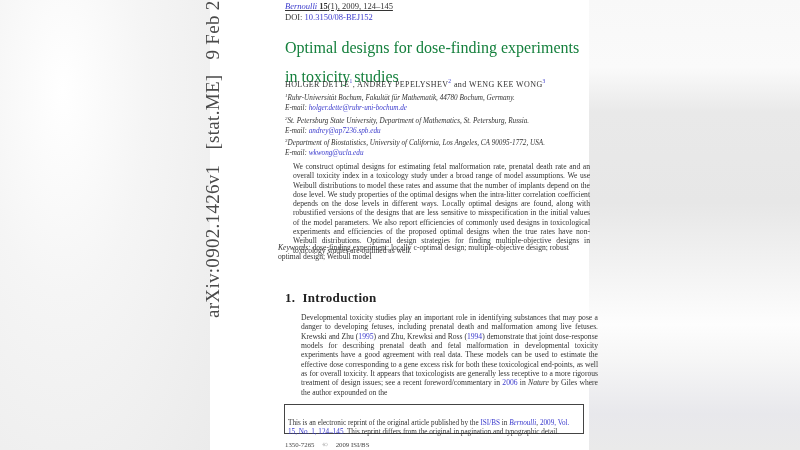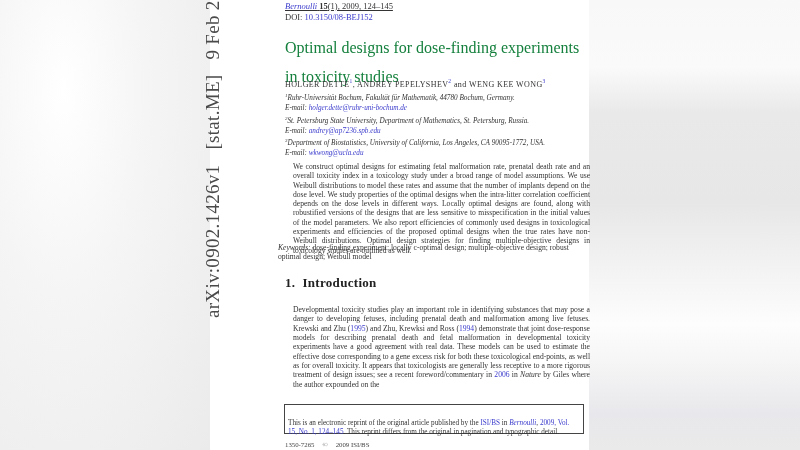--- a/index.html
+++ b/index.html
@@ -47,26 +47,26 @@
   .abstract {
     position:absolute; top:154px; left:285px; width:297px;
     font-size:7.6px; line-height:9.3px; text-align:justify; color:#333; margin:8px;
   }
   .keywords {
     position:absolute; top:243px; left:278px; width:297px;
     font-size:7.6px; line-height:9.3px; color:#333; margin:0;
   }
   .keywords i { font-style:italic; }
   .section {
-    position:absolute; top:275px; left:285px; font-size:13px; font-weight:bold; color:#222; margin:0;
+    position:absolute; top:290px; left:285px; font-size:13px; font-weight:bold; color:#222; margin:0;
     letter-spacing:0.3px;
   }
   .intro {
     position:absolute; top:297px; left:285px; width:297px;
-    font-size:7.6px; line-height:9.35px; text-align:justify; color:#333; margin:8px;
+    font-size:7.6px; line-height:9.35px; text-align:justify; color:#333; margin:16px;
   }
   .cite { color:#3a3acc; }
   .reprint-box {
     position:absolute; top:404px; left:284px; width:300px; height:28px;
     border:1.2px solid #444; padding:14px 3px; box-sizing:border-box;
     font-size:7.2px; line-height:9px; color:#333;
   }
   .reprint-box .lnk { color:#3a3acc; }
   .reprint-box i.lnk { font-style:italic; }
   .footer {

